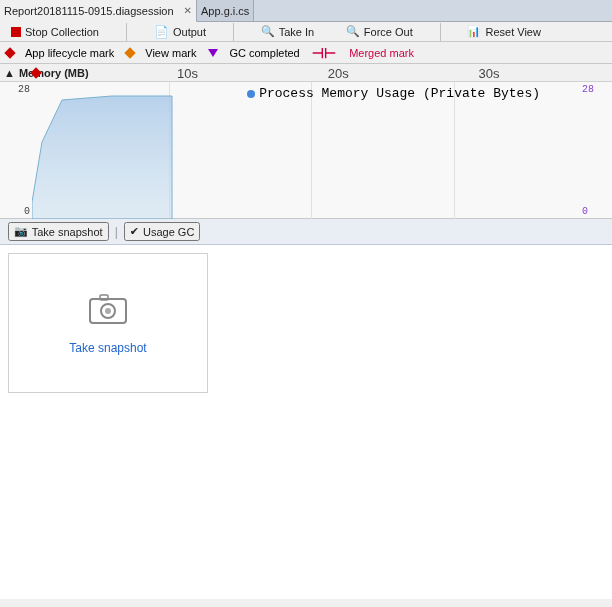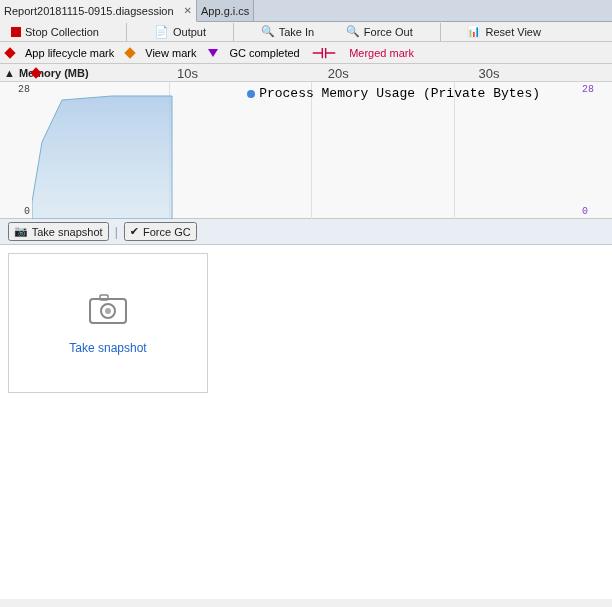--- a/index.html
+++ b/index.html
@@ -414,21 +414,21 @@
 </div>
 
 <div class="bottom-toolbar">
   <button class="bottom-btn">
     <span>📷</span>
     <span>Take snapshot</span>
   </button>
   <span class="btn-separator">|</span>
   <button class="bottom-btn">
     <span>✔</span>
-    <span>Force GC</span>
+    <span>Usage GC</span>
   </button>
 </div>
 
 <div class="main-content">
   <div class="snapshot-area">
     <div class="snapshot-card">
       <div class="camera-icon">
         
         <svg width="40" height="34" viewBox="0 0 40 34" fill="none" xmlns="http://www.w3.org/2000/svg">
           <rect x="2" y="8" width="36" height="24" rx="3" stroke="#888" stroke-width="2" fill="none"></rect>

